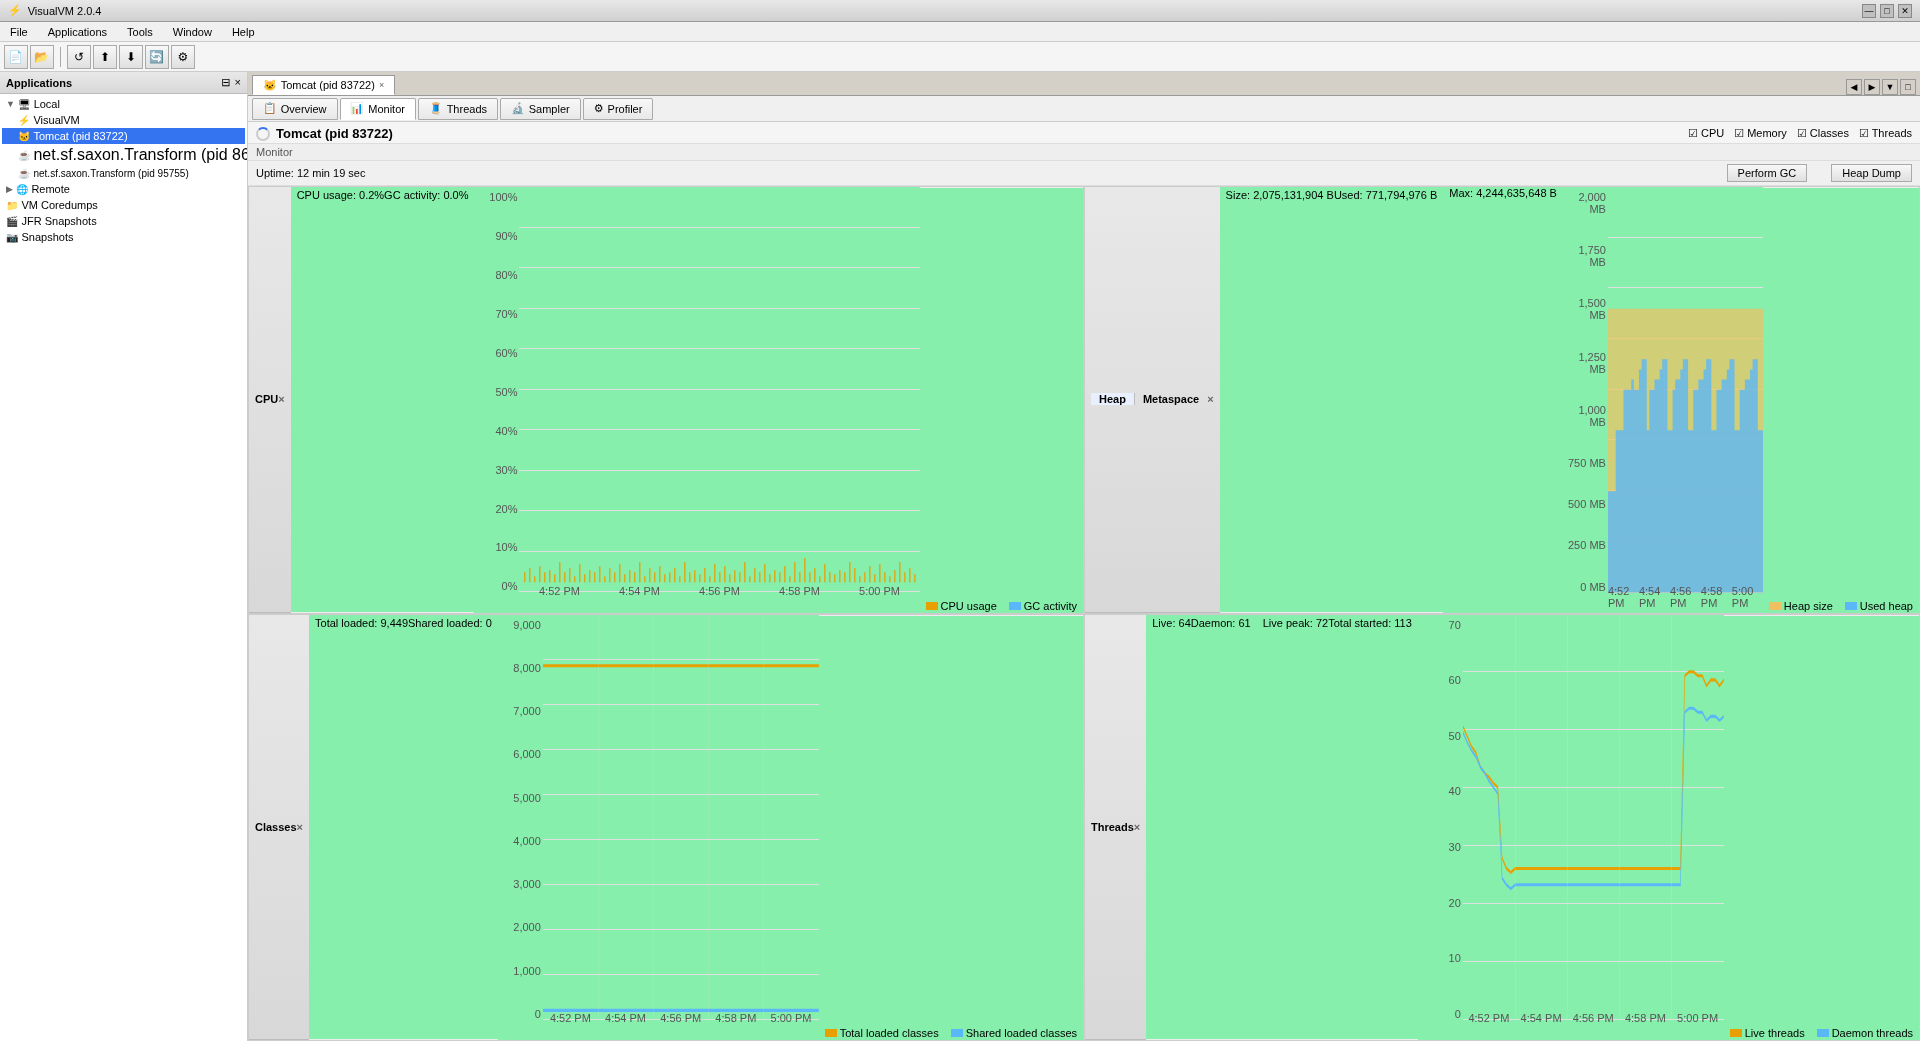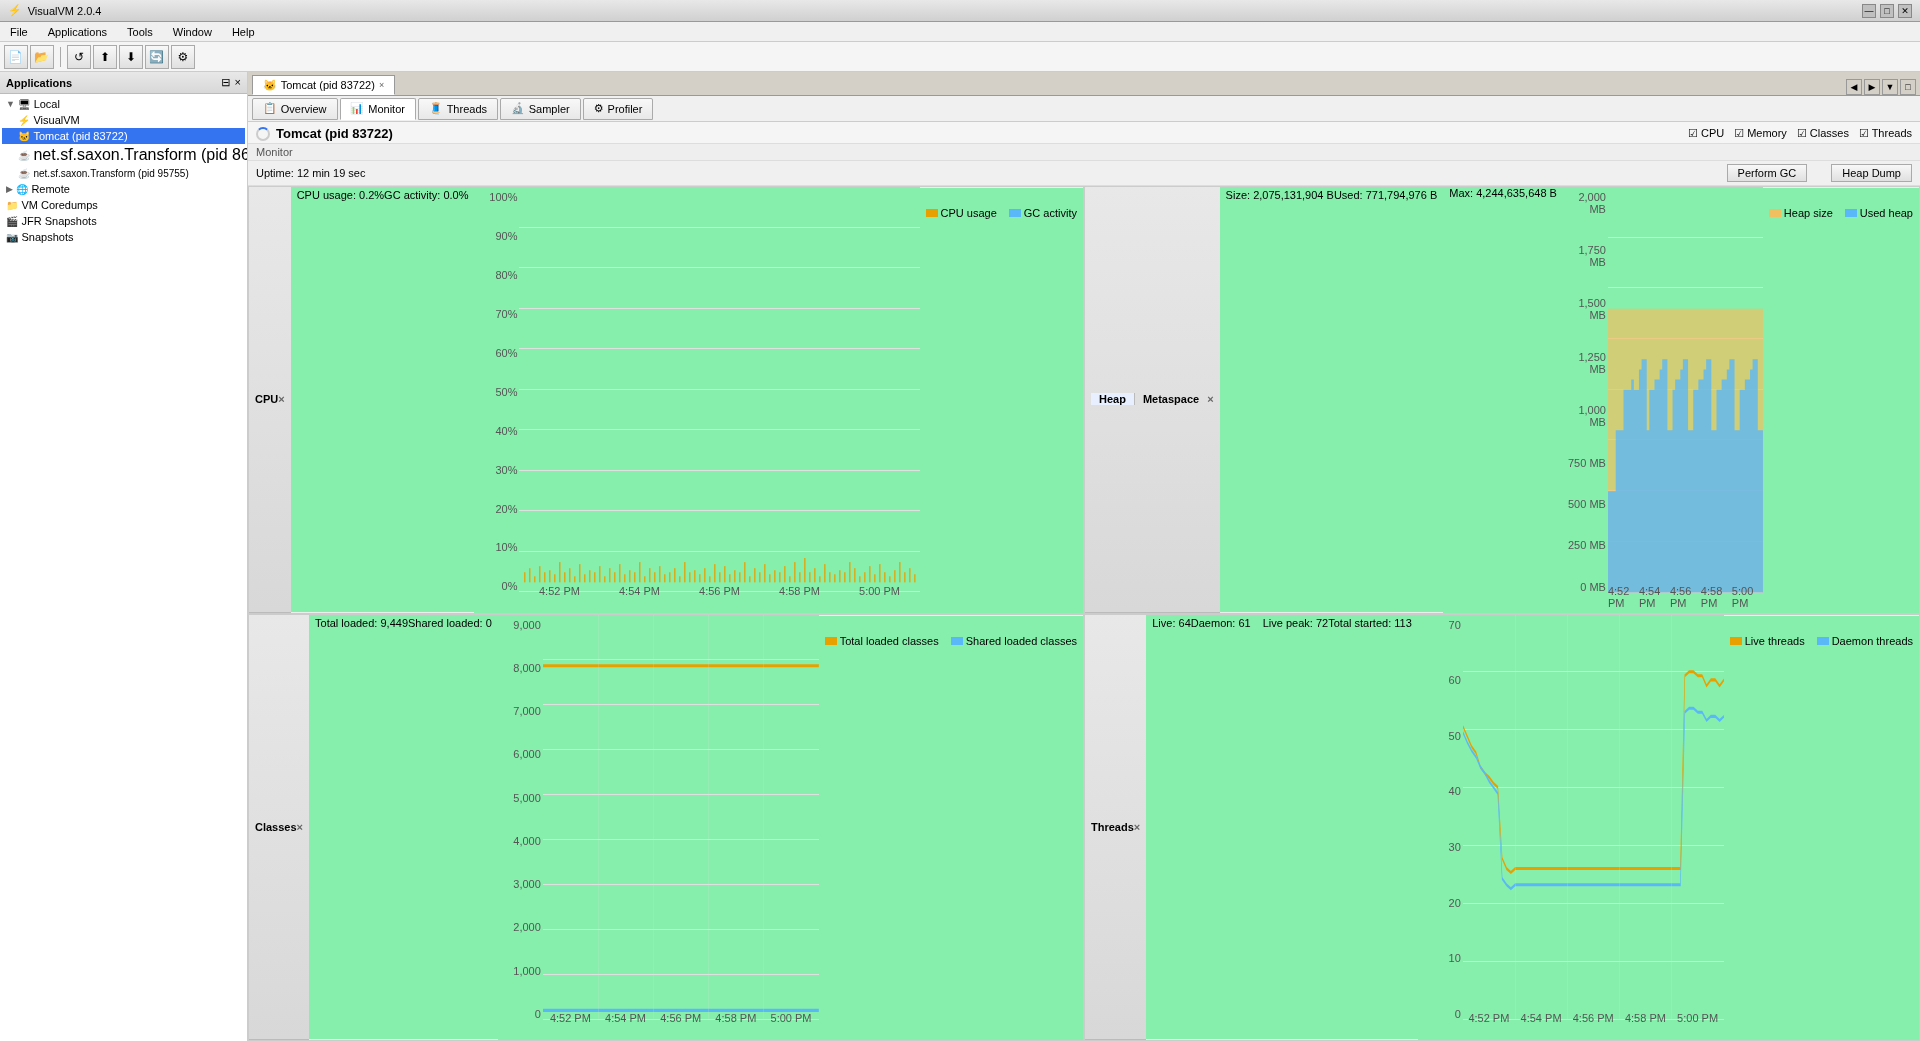--- a/index.html
+++ b/index.html
@@ -189,26 +189,26 @@
       padding: 2px 6px;
       font-size: 11px;
       border-bottom: 1px solid #eee;
       display: flex;
       justify-content: space-between;
       flex-wrap: wrap;
       text-align: center;
     }
 
     .chart-legend {
-      padding: 19px 6px;
+      padding: 1px 6px;
       display: flex;
       gap: 12px;
       font-size: 10px;
       border-top: 1px solid #eee;
-      align-items: flex-start;
+      align-items: flex-end;
     }
     .legend-item { display: flex; align-items: center; gap: 3px; }
     .legend-color { width: 12px; height: 8px; display: inline-block; }
 
     
     .chart-with-axis {
       flex: 1;
       display: flex;
       overflow: hidden;
     }

